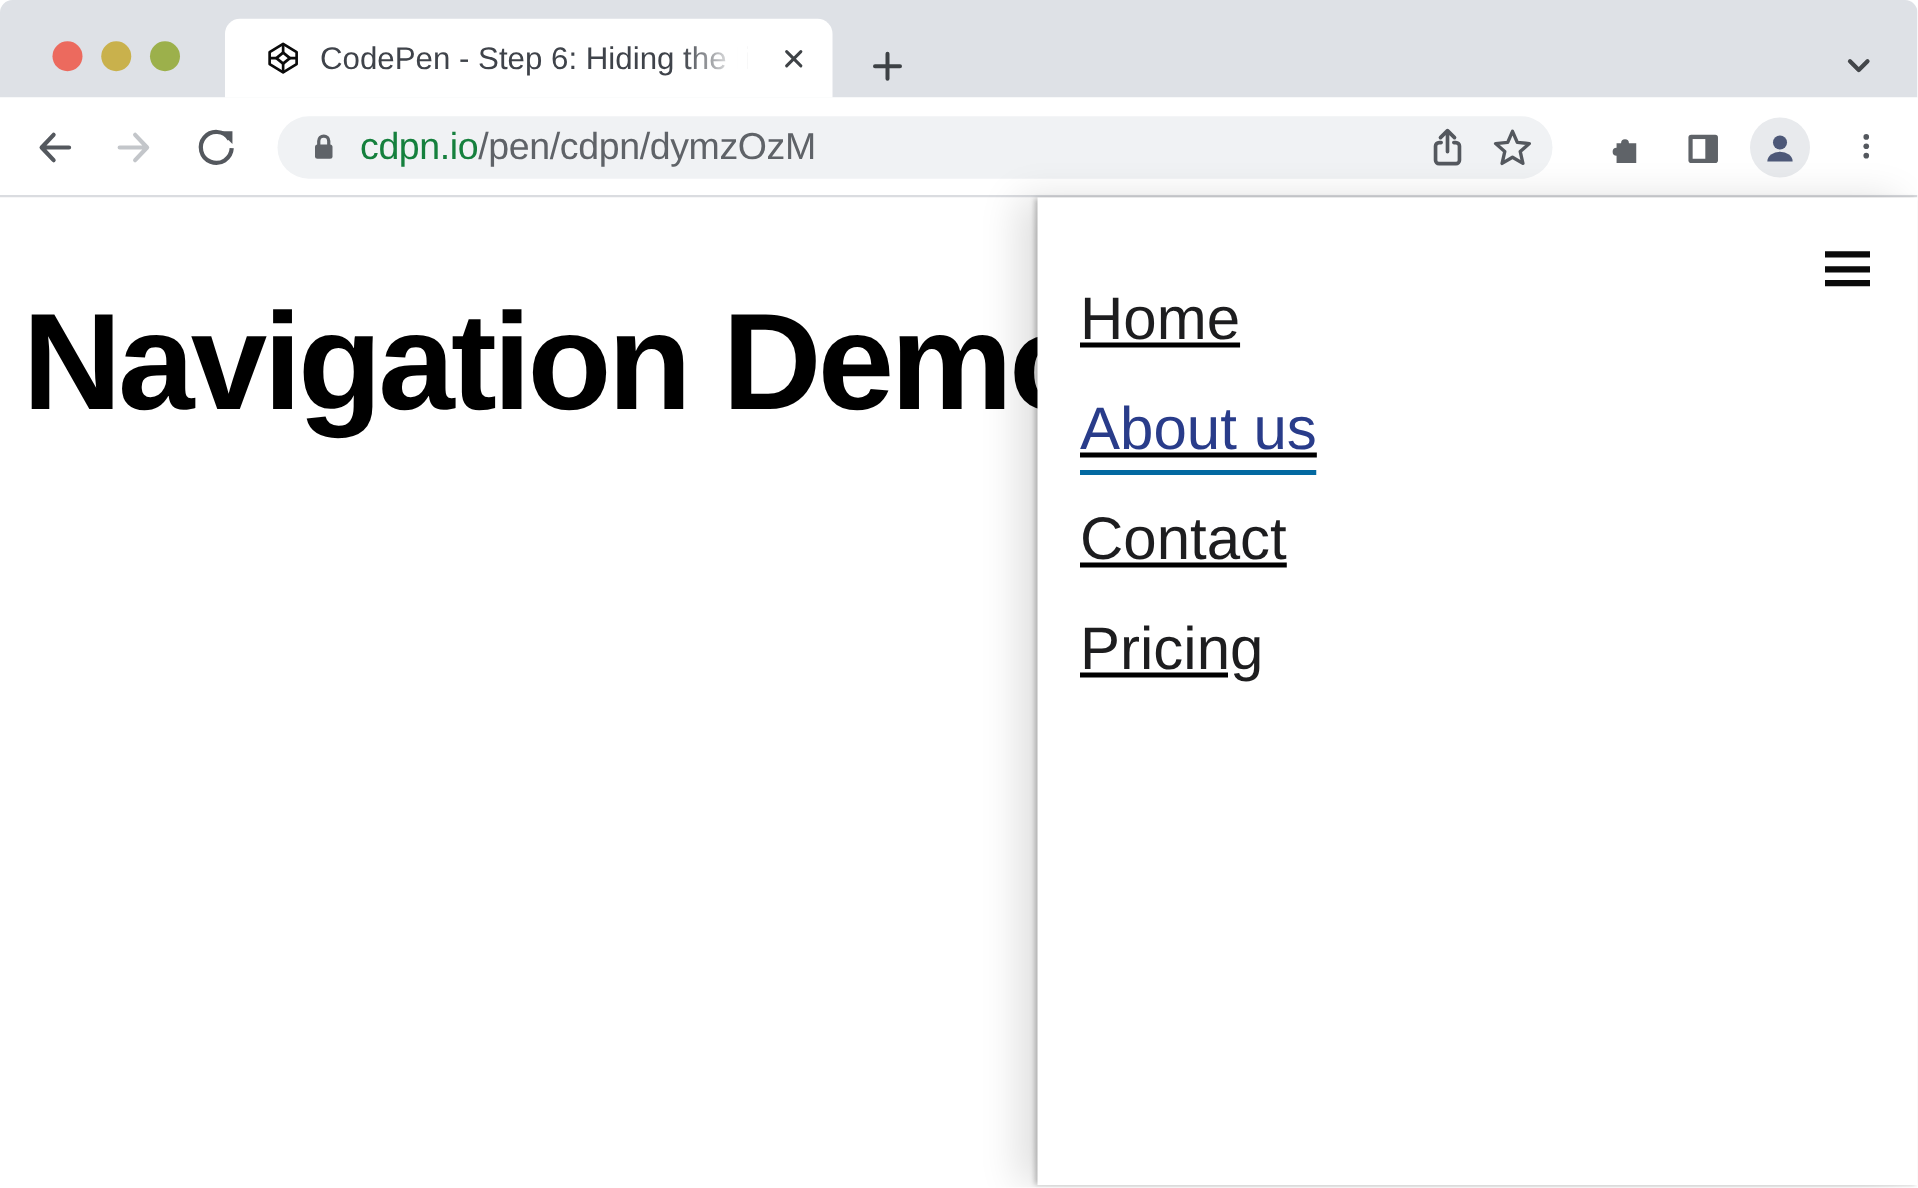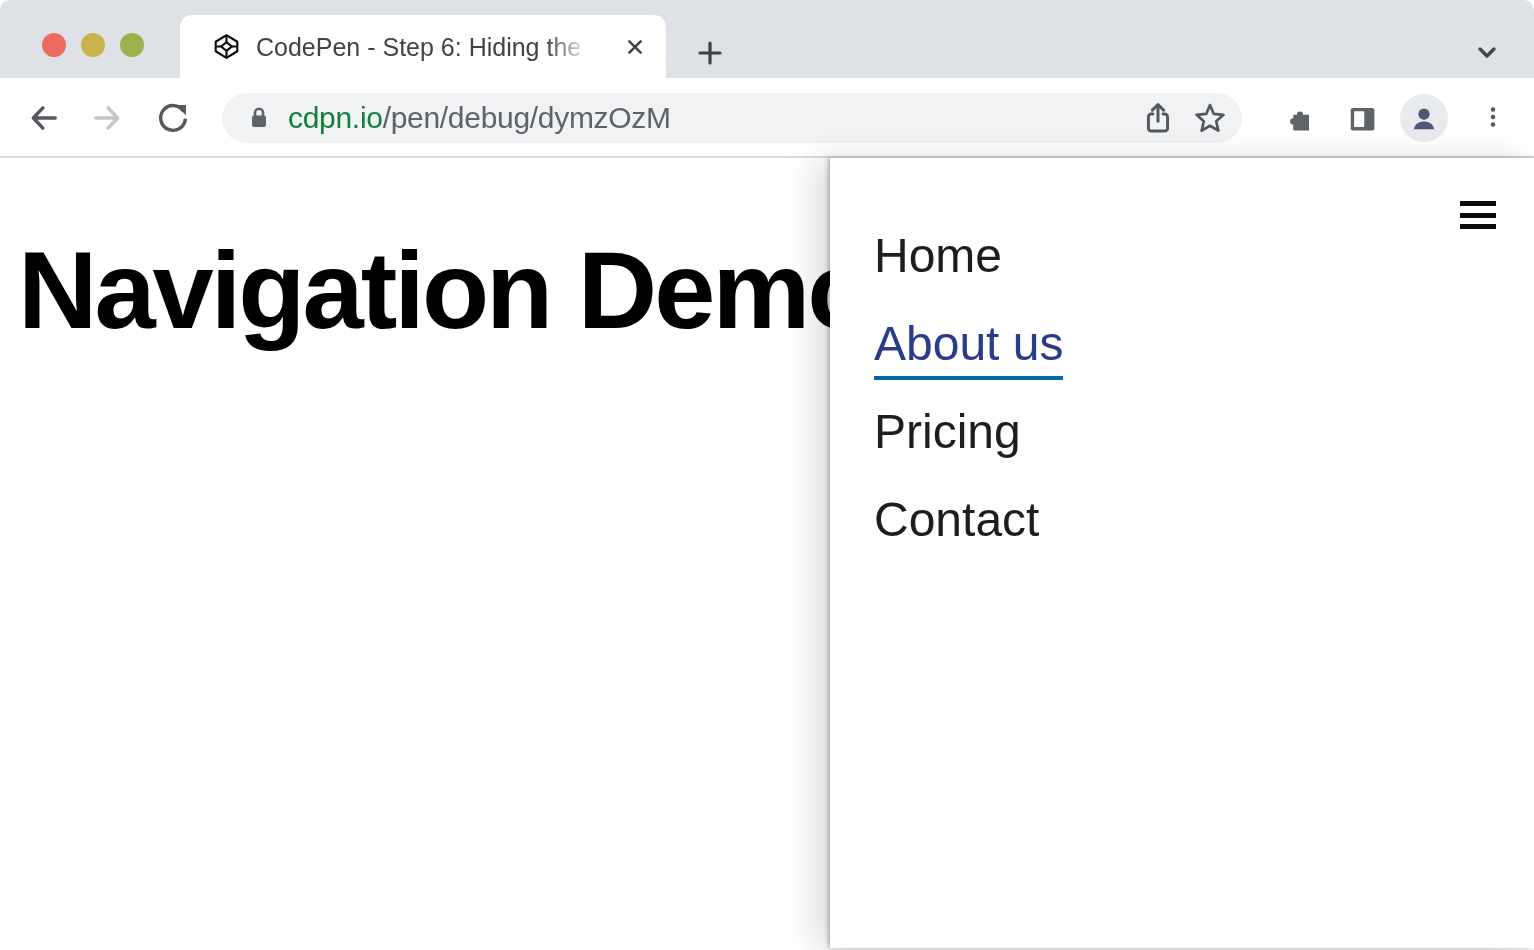--- a/index.html
+++ b/index.html
@@ -76,21 +76,21 @@
   .panel {
     position:absolute; top:0; right:0; width:704px; height:790px; background:#fff; z-index:2;
     box-shadow:-2px 0 4px rgba(0,0,0,0.25), -16px 0 30px rgba(0,0,0,0.13);
   }
   .hamburger {
     position:absolute; top:43px; right:38px; width:36px; height:28px;
     background:none; border:none; padding:0;
     display:flex; flex-direction:column; justify-content:space-between;
   }
   .hamburger .bar { display:block; width:36px; height:5px; background:#0a0a0a; }
-  .panel nav ul { list-style:none; margin:0; padding:70px 0 0 44px; }
+  .panel nav ul { list-style:none; margin:0; padding:70px 0 0 34px;text-decoration:underline; }
   .panel nav li { font-size:48px; line-height:55px; margin-bottom:33px; }
   .panel nav a { color:#1d1d1f; text-decoration:none; }
   .panel nav a.active {
     color:#293c8a;
     padding-bottom:6px;
     border-bottom:4px solid #0369a1;
   }
 </style>
 </head>
 <body>
@@ -152,21 +152,21 @@
       </svg>
     </button>
 
     <div class="omnibox">
       <span class="omni-lock">
         <svg viewBox="0 0 24 26" width="24" height="26">
           <path d="M8 11 V7.8 a4 4 0 0 1 8 0 V11" fill="none" stroke="#5f6368" stroke-width="2.6"></path>
           <rect x="5" y="10.5" width="14" height="11.5" rx="2" fill="#5f6368"></rect>
         </svg>
       </span>
-      <span class="omni-url"><span class="host">cdpn.io</span><span class="path">/pen/debug/dymzOzM</span></span>
+      <span class="omni-url"><span class="host">cdpn.io</span><span class="path">/pen/cdpn/dymzOzM</span></span>
       <span class="omni-spacer"></span>
       <button class="omni-btn">
         <svg viewBox="0 0 32 32" width="36" height="36" fill="none" stroke="#54585e" stroke-width="2.6" stroke-linecap="round" stroke-linejoin="round">
           <path d="M11.5 12.5 H10 a2.5 2.5 0 0 0 -2.5 2.5 v10 a2.5 2.5 0 0 0 2.5 2.5 h12 a2.5 2.5 0 0 0 2.5 -2.5 v-10 a2.5 2.5 0 0 0 -2.5 -2.5 h-1.5"></path>
           <path d="M16 19 V4.5 M11 9 L16 4 L21 9"></path>
         </svg>
       </button>
       <button class="omni-btn">
         <svg viewBox="0 0 32 32" width="36" height="36" fill="none" stroke="#54585e" stroke-width="2.4" stroke-linejoin="round">
           <polygon points="16,4.5 19.4,12.4 28,13.2 21.5,18.9 23.4,27.3 16,22.9 8.6,27.3 10.5,18.9 4,13.2 12.6,12.4"></polygon>
@@ -213,23 +213,23 @@
       </button>
       <nav>
         <ul>
           <li>
             <a href="#">Home</a>
           </li>
           <li>
             <a href="#" class="active">About us</a>
           </li>
           <li>
+            <a href="#">Contact</a>
+          </li>
+          <li>
             <a href="#">Pricing</a>
-          </li>
-          <li>
-            <a href="#">Contact</a>
           </li>
         </ul>
       </nav>
     </aside>
   </div>
 
 </div>
 
 </body></html>

